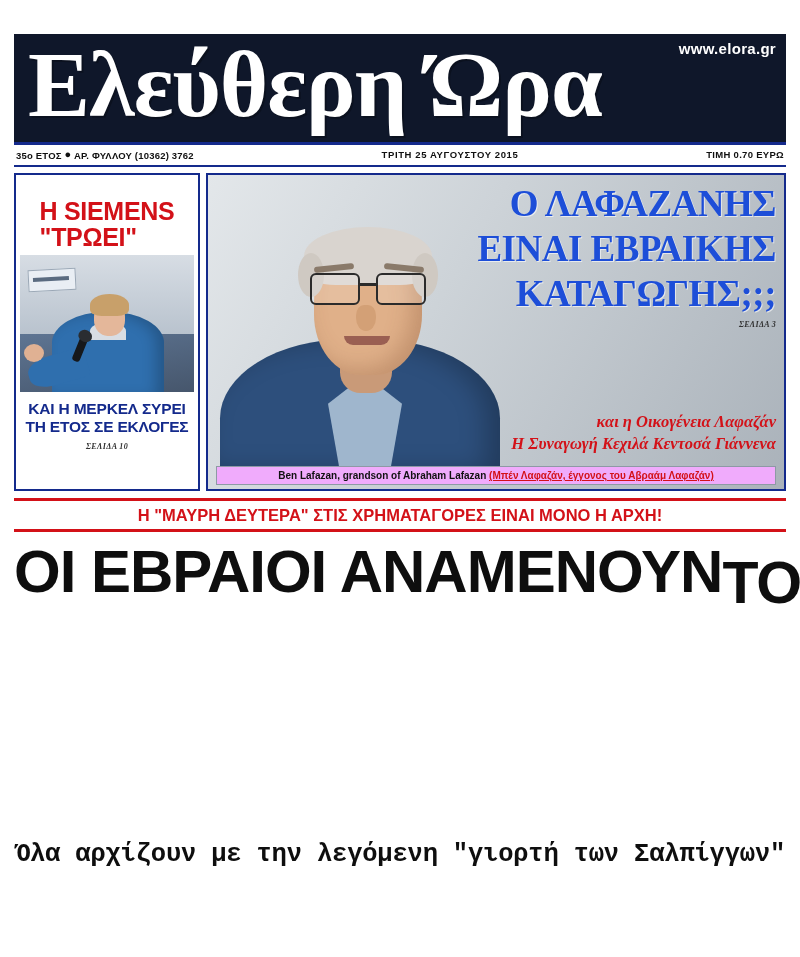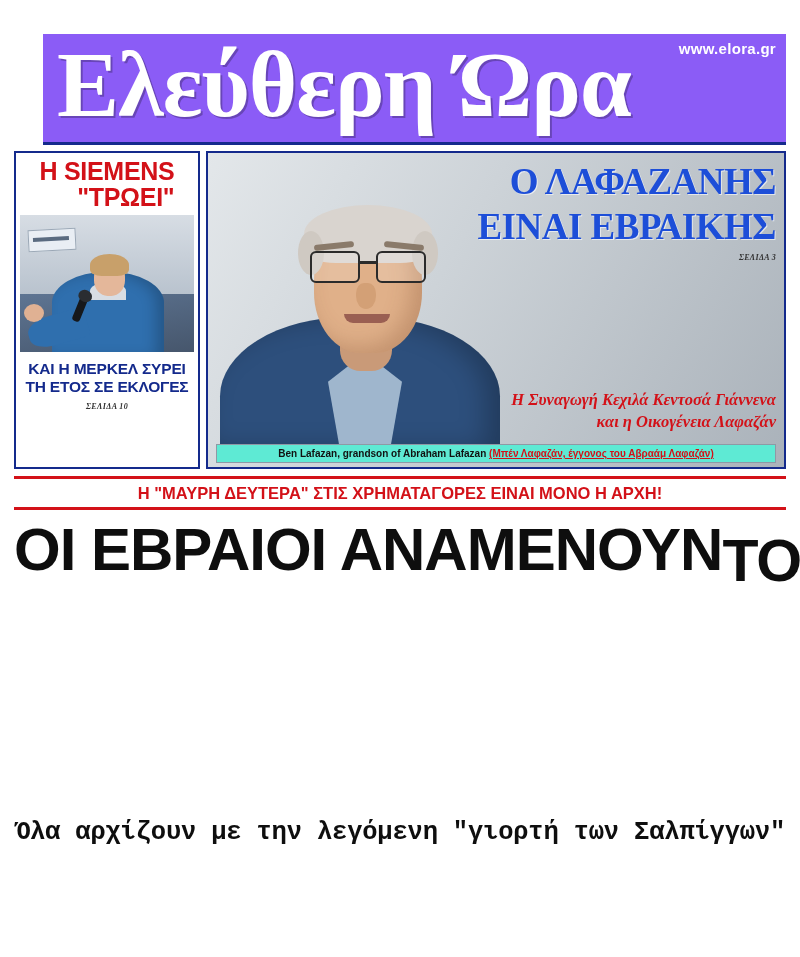--- a/index.html
+++ b/index.html
@@ -20,24 +20,23 @@
     background: #ffffff;
     box-sizing: border-box;
     padding: 0 14px;
   }
 
   
   .masthead {
     position: relative;
     margin-top: 34px;
     height: 108px;
-    background: #8b5cf6;
+    background: #0f172a;
     border-bottom: 3px solid #142a8c;
     overflow: hidden;
-    margin-left: 29px;
   }
   .masthead-title {
     position: absolute;
     left: 14px;
     top: -8px;
     font-family: "Liberation Serif", serif;
     font-weight: bold;
     font-size: 93px;
     letter-spacing: -1px;
     color: #ffffff;
@@ -92,23 +91,23 @@
     flex-direction: column;
     align-items: center;
     padding: 4px 4px 2px 4px;
   }
   .left-head {
     font-family: "Liberation Sans", sans-serif;
     font-weight: bold;
     color: #d31118;
     font-size: 25px;
     line-height: 26px;
-    text-align: right;
+    text-align: left;
     letter-spacing: -0.3px;
-    margin-top: 1px;
+    margin-top: 19px;
   }
   .left-head .l2 { font-size: 25px; }
   .left-photo {
     width: 174px;
     height: 137px;
     margin-top: 5px;
     position: relative;
     overflow: hidden;
     background: linear-gradient(170deg,#7e93ad 0%, #5f7694 45%, #46566c 100%);
   }
@@ -297,21 +296,21 @@
     font-weight: bold;
     font-style: italic;
     color: #d31118;
     font-size: 16.5px;
     line-height: 22px;
     width: 330px;
   }
   .caption-bar {
     position: absolute;
     left: 8px; right: 8px; bottom: 4px;
-    background: #5eead4;
+    background: #f0abfc;
     border: 1px solid #8e99a5;
     font-family: "Liberation Sans", sans-serif;
     font-weight: bold;
     font-size: 10px;
     color: #111;
     padding: 3px 4px;
     text-align: center;
     box-sizing: border-box;
   }
   .caption-bar .gr {
@@ -430,20 +429,29 @@
 </head>
 <body>
 
 <div class="page">
 
   <div class="masthead">
     <div class="masthead-title">Ελεύθερη Ώρα</div>
     <div class="masthead-site">www.elora.gr</div>
   </div>
 
+  <div class="infostrip">
+    <div class="left">
+      <span>35ο ΕΤΟΣ</span>
+      <span class="dot">●</span>
+      <span>ΑΡ. ΦΥΛΛΟΥ (10362) 3762</span>
+    </div>
+    <div class="center">ΤΡΙΤΗ 25 ΑΥΓΟΥΣΤΟΥ 2015</div>
+    <div class="right">ΤΙΜΗ 0.70 ΕΥΡΩ</div>
+  </div>
 
   <div class="upper">
 
     <div class="left-col">
       <div class="left-head">
         <div>Η SIEMENS</div>
         <div class="l2">"ΤΡΩΕΙ"</div>
       </div>
       <div class="left-photo">
         <div class="lp-wall"></div>
@@ -479,26 +487,27 @@
           <div class="lens r"></div>
           <div class="bridge"></div>
         </div>
         <div class="nose"></div>
         <div class="mouth"></div>
       </div>
 
       <div class="headline-block">
         <div class="hl-line">Ο ΛΑΦΑΖΑΝΗΣ</div>
         <div class="hl-line">ΕΙΝΑΙ ΕΒΡΑΙΚΗΣ</div>
+        <div class="hl-line">ΚΑΤΑΓΩΓΗΣ;;;</div>
         <div class="hl-ref">ΣΕΛΙΔΑ 3</div>
       </div>
 
       <div class="sub-red">
+        <div>και η Οικογένεια Λαφαζάν</div>
         <div>Η Συναγωγή Κεχιλά Κεντοσά Γιάννενα</div>
-        <div>και η Οικογένεια Λαφαζάν</div>
       </div>
 
       <div class="caption-bar">
         <span>Ben Lafazan, grandson of Abraham Lafazan</span>
         <span class="gr">(Μπέν Λαφαζάν, έγγονος του Αβραάμ Λαφαζάν)</span>
       </div>
     </div>
   </div>
 
   <div class="red-rule"></div>

